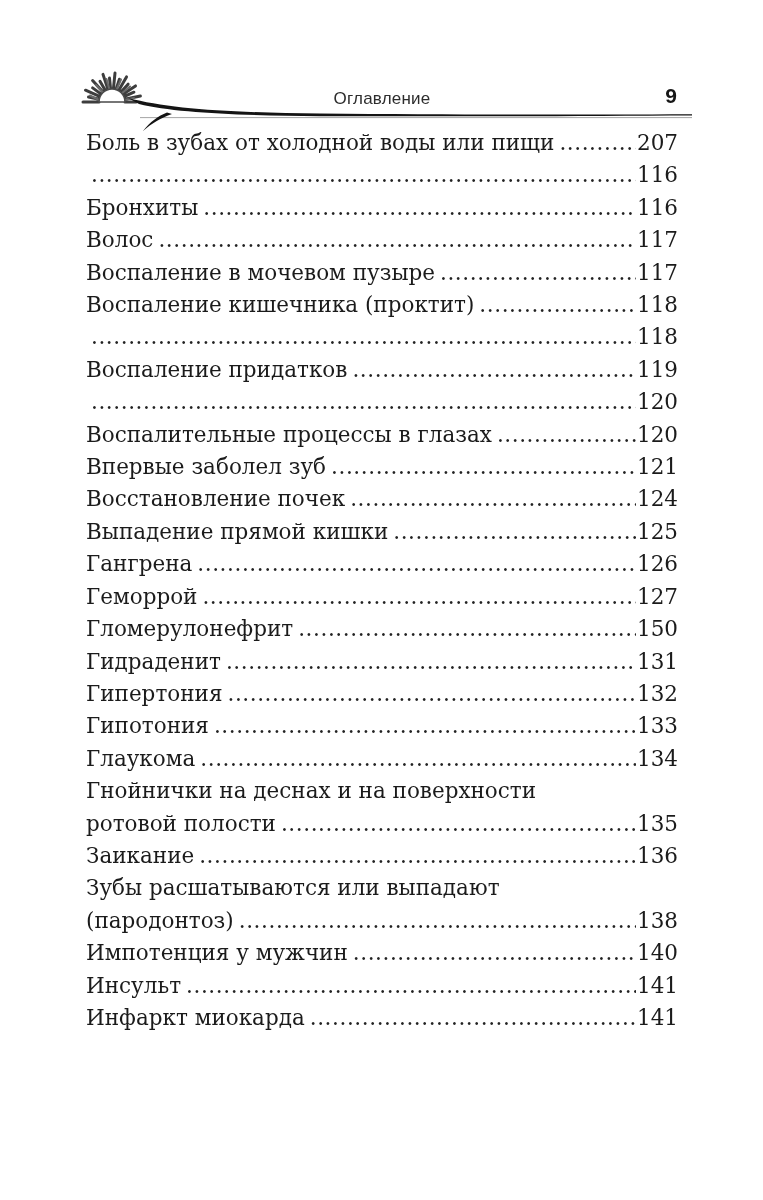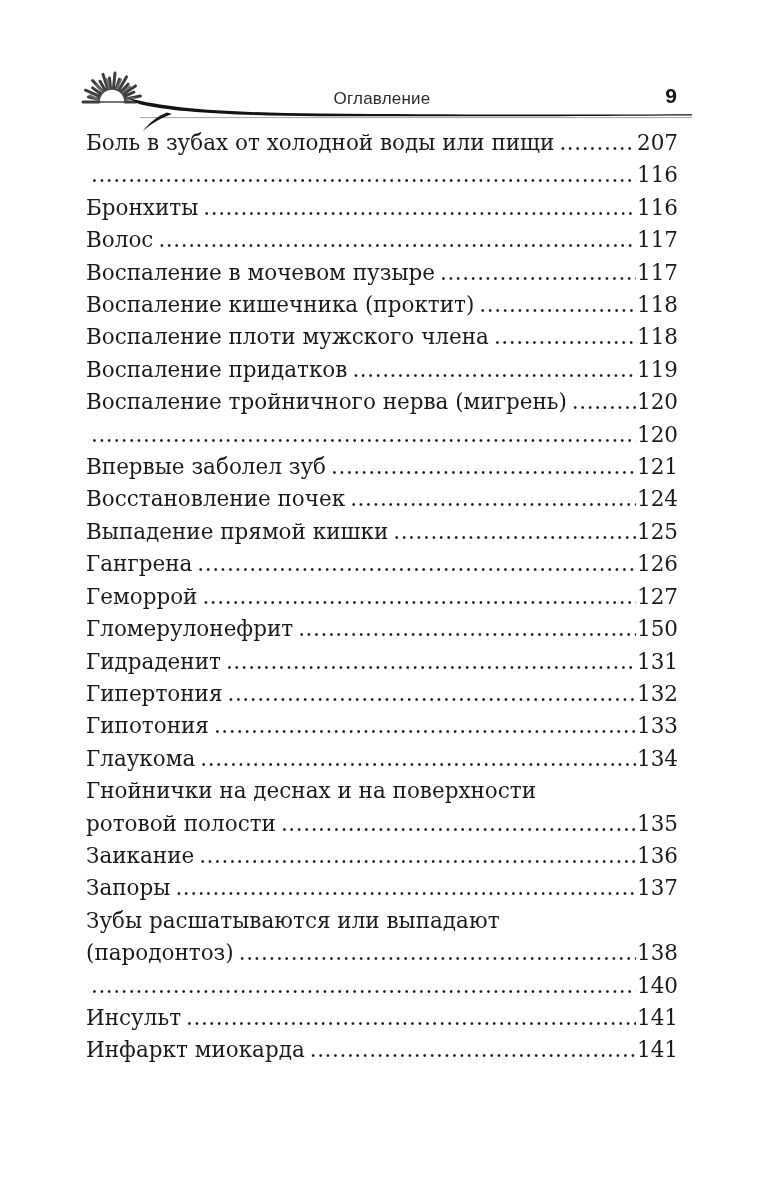--- a/index.html
+++ b/index.html
@@ -113,35 +113,34 @@
         <span class="t">Воспаление в мочевом пузыре</span>
         <span class="dots"></span>
         <span class="pg">117</span>
       </div>
       <div class="toc-row">
         <span class="t">Воспаление кишечника (проктит)</span>
         <span class="dots"></span>
         <span class="pg">118</span>
       </div>
       <div class="toc-row">
-        <span class="t">Воспаление плоти мужского члена</span>
         <span class="dots"></span>
         <span class="pg">118</span>
       </div>
       <div class="toc-row">
         <span class="t">Воспаление придатков</span>
         <span class="dots"></span>
         <span class="pg">119</span>
       </div>
       <div class="toc-row">
-        <span class="t">Воспаление тройничного нерва (мигрень)</span>
         <span class="dots"></span>
         <span class="pg">120</span>
       </div>
       <div class="toc-row">
+        <span class="t">Воспалительные процессы в глазах</span>
         <span class="dots"></span>
         <span class="pg">120</span>
       </div>
       <div class="toc-row">
         <span class="t">Впервые заболел зуб</span>
         <span class="dots"></span>
         <span class="pg">121</span>
       </div>
       <div class="toc-row">
         <span class="t">Восстановление почек</span>
@@ -195,33 +194,29 @@
         <span class="t">ротовой полости</span>
         <span class="dots"></span>
         <span class="pg">135</span>
       </div>
       <div class="toc-row">
         <span class="t">Заикание</span>
         <span class="dots"></span>
         <span class="pg">136</span>
       </div>
       <div class="toc-row">
-        <span class="t">Запоры</span>
-        <span class="dots"></span>
-        <span class="pg">137</span>
-      </div>
-      <div class="toc-row">
         <span class="t">Зубы расшатываются или выпадают</span>
       </div>
       <div class="toc-row">
         <span class="t">(пародонтоз)</span>
         <span class="dots"></span>
         <span class="pg">138</span>
       </div>
       <div class="toc-row">
+        <span class="t">Импотенция у мужчин</span>
         <span class="dots"></span>
         <span class="pg">140</span>
       </div>
       <div class="toc-row">
         <span class="t">Инсульт</span>
         <span class="dots"></span>
         <span class="pg">141</span>
       </div>
       <div class="toc-row">
         <span class="t">Инфаркт миокарда</span>

